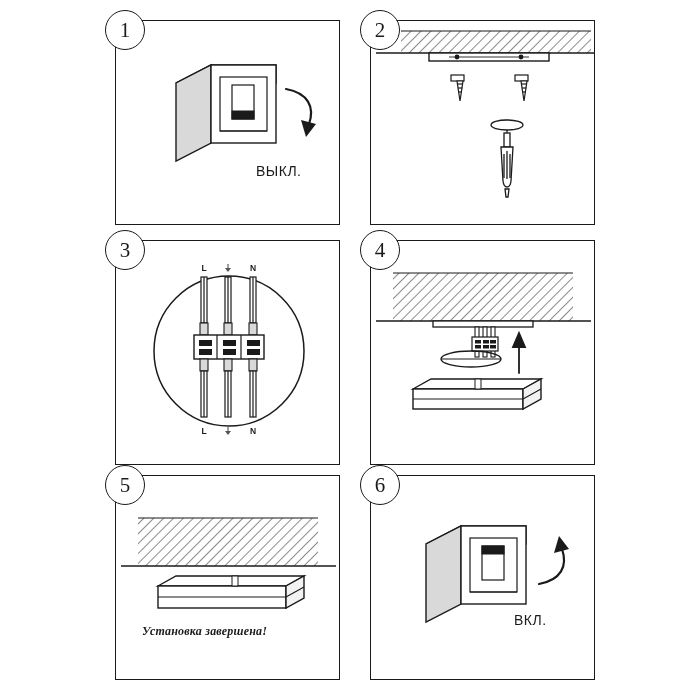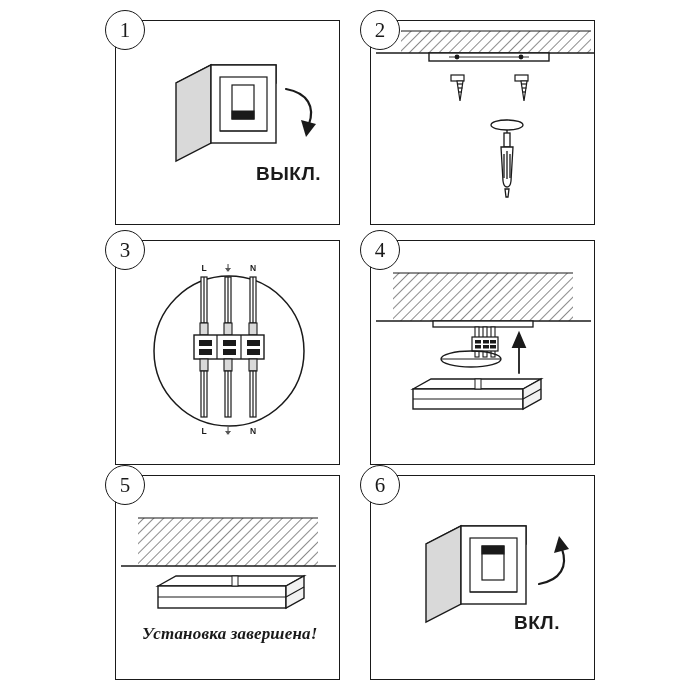--- a/index.html
+++ b/index.html
@@ -44,31 +44,31 @@
     justify-content: center;
     font-family: "Liberation Serif", serif;
     font-size: 21px;
     line-height: 1;
     color: #1a1a1a;
     z-index: 5;
   }
   .caption {
     position: absolute;
     font-family: "Liberation Sans", sans-serif;
-    font-weight: bold;
-    font-size: 19px;
+    font-weight: normal;
+    font-size: 14px;
     letter-spacing: 0.5px;
     color: #1a1a1a;
     white-space: nowrap;
   }
   .caption-final {
     font-family: "Liberation Serif", serif;
     font-style: italic;
     font-weight: bold;
-    font-size: 17px;
+    font-size: 12px;
     letter-spacing: 0.2px;
   }
   svg { display: block; }
   .wire-label {
     font-family: "Liberation Sans", sans-serif;
     font-size: 8.5px;
     font-weight: bold;
     fill: #1a1a1a;
   }
 </style>

